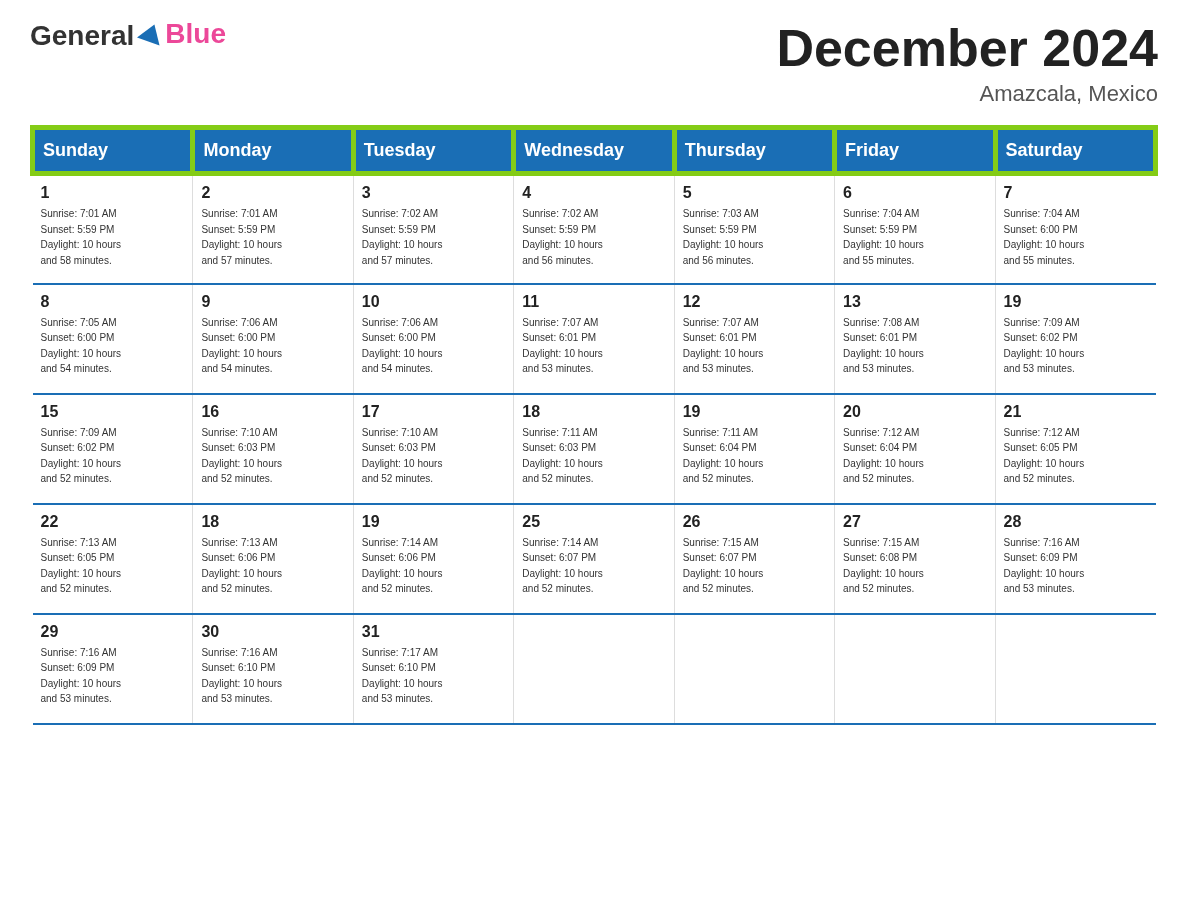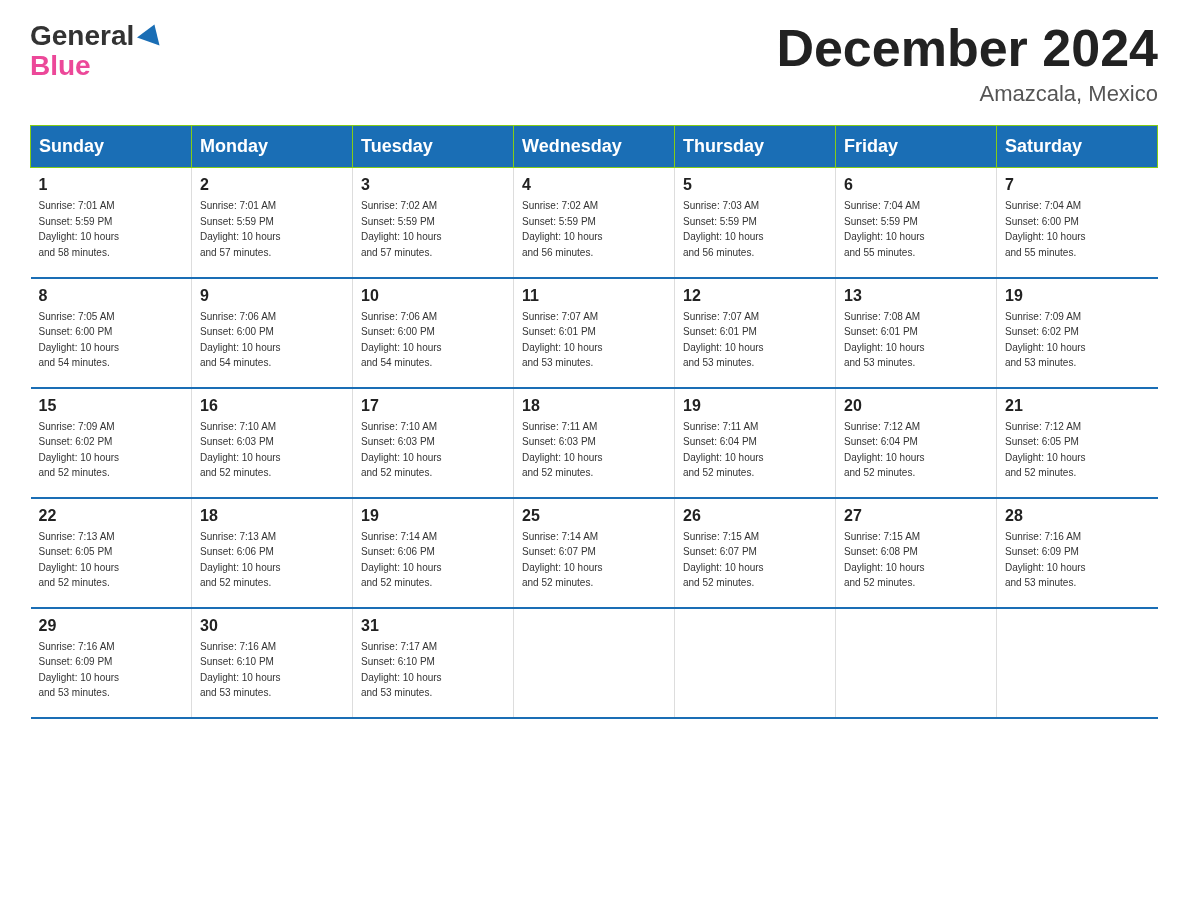--- a/index.html
+++ b/index.html
@@ -36,21 +36,21 @@
       border-collapse: collapse;
       table-layout: fixed;
     }
     thead th {
       background-color: #1a6eb5;
       color: #fff;
       font-size: 18px;
       font-weight: bold;
       padding: 10px 8px;
       text-align: left;
-      border: 1px solid #84cc16;
+      border: 5px solid #84cc16;
     }
     tbody tr {
       border-bottom: 2px solid #1a6eb5;
     }
     tbody td {
       vertical-align: top;
       padding: 8px 8px 10px 8px;
       font-size: 13px;
       color: #333;
       border-right: 1px solid #ddd;
@@ -69,21 +69,22 @@
     .day-info {
       font-size: 10px;
       line-height: 1.55;
       color: #333;
     }
     .empty-cell {
       background: #fff;
     }
     .logo-wrapper {
       display: flex;
-      flex-direction: column;
+      flex-direction: row;
+      text-align: right;
     }
     .logo-line1 {
       display: flex;
       align-items: center;
     }
     .logo-general {
       font-size: 28px;
       font-weight: bold;
       color: #333;
     }

